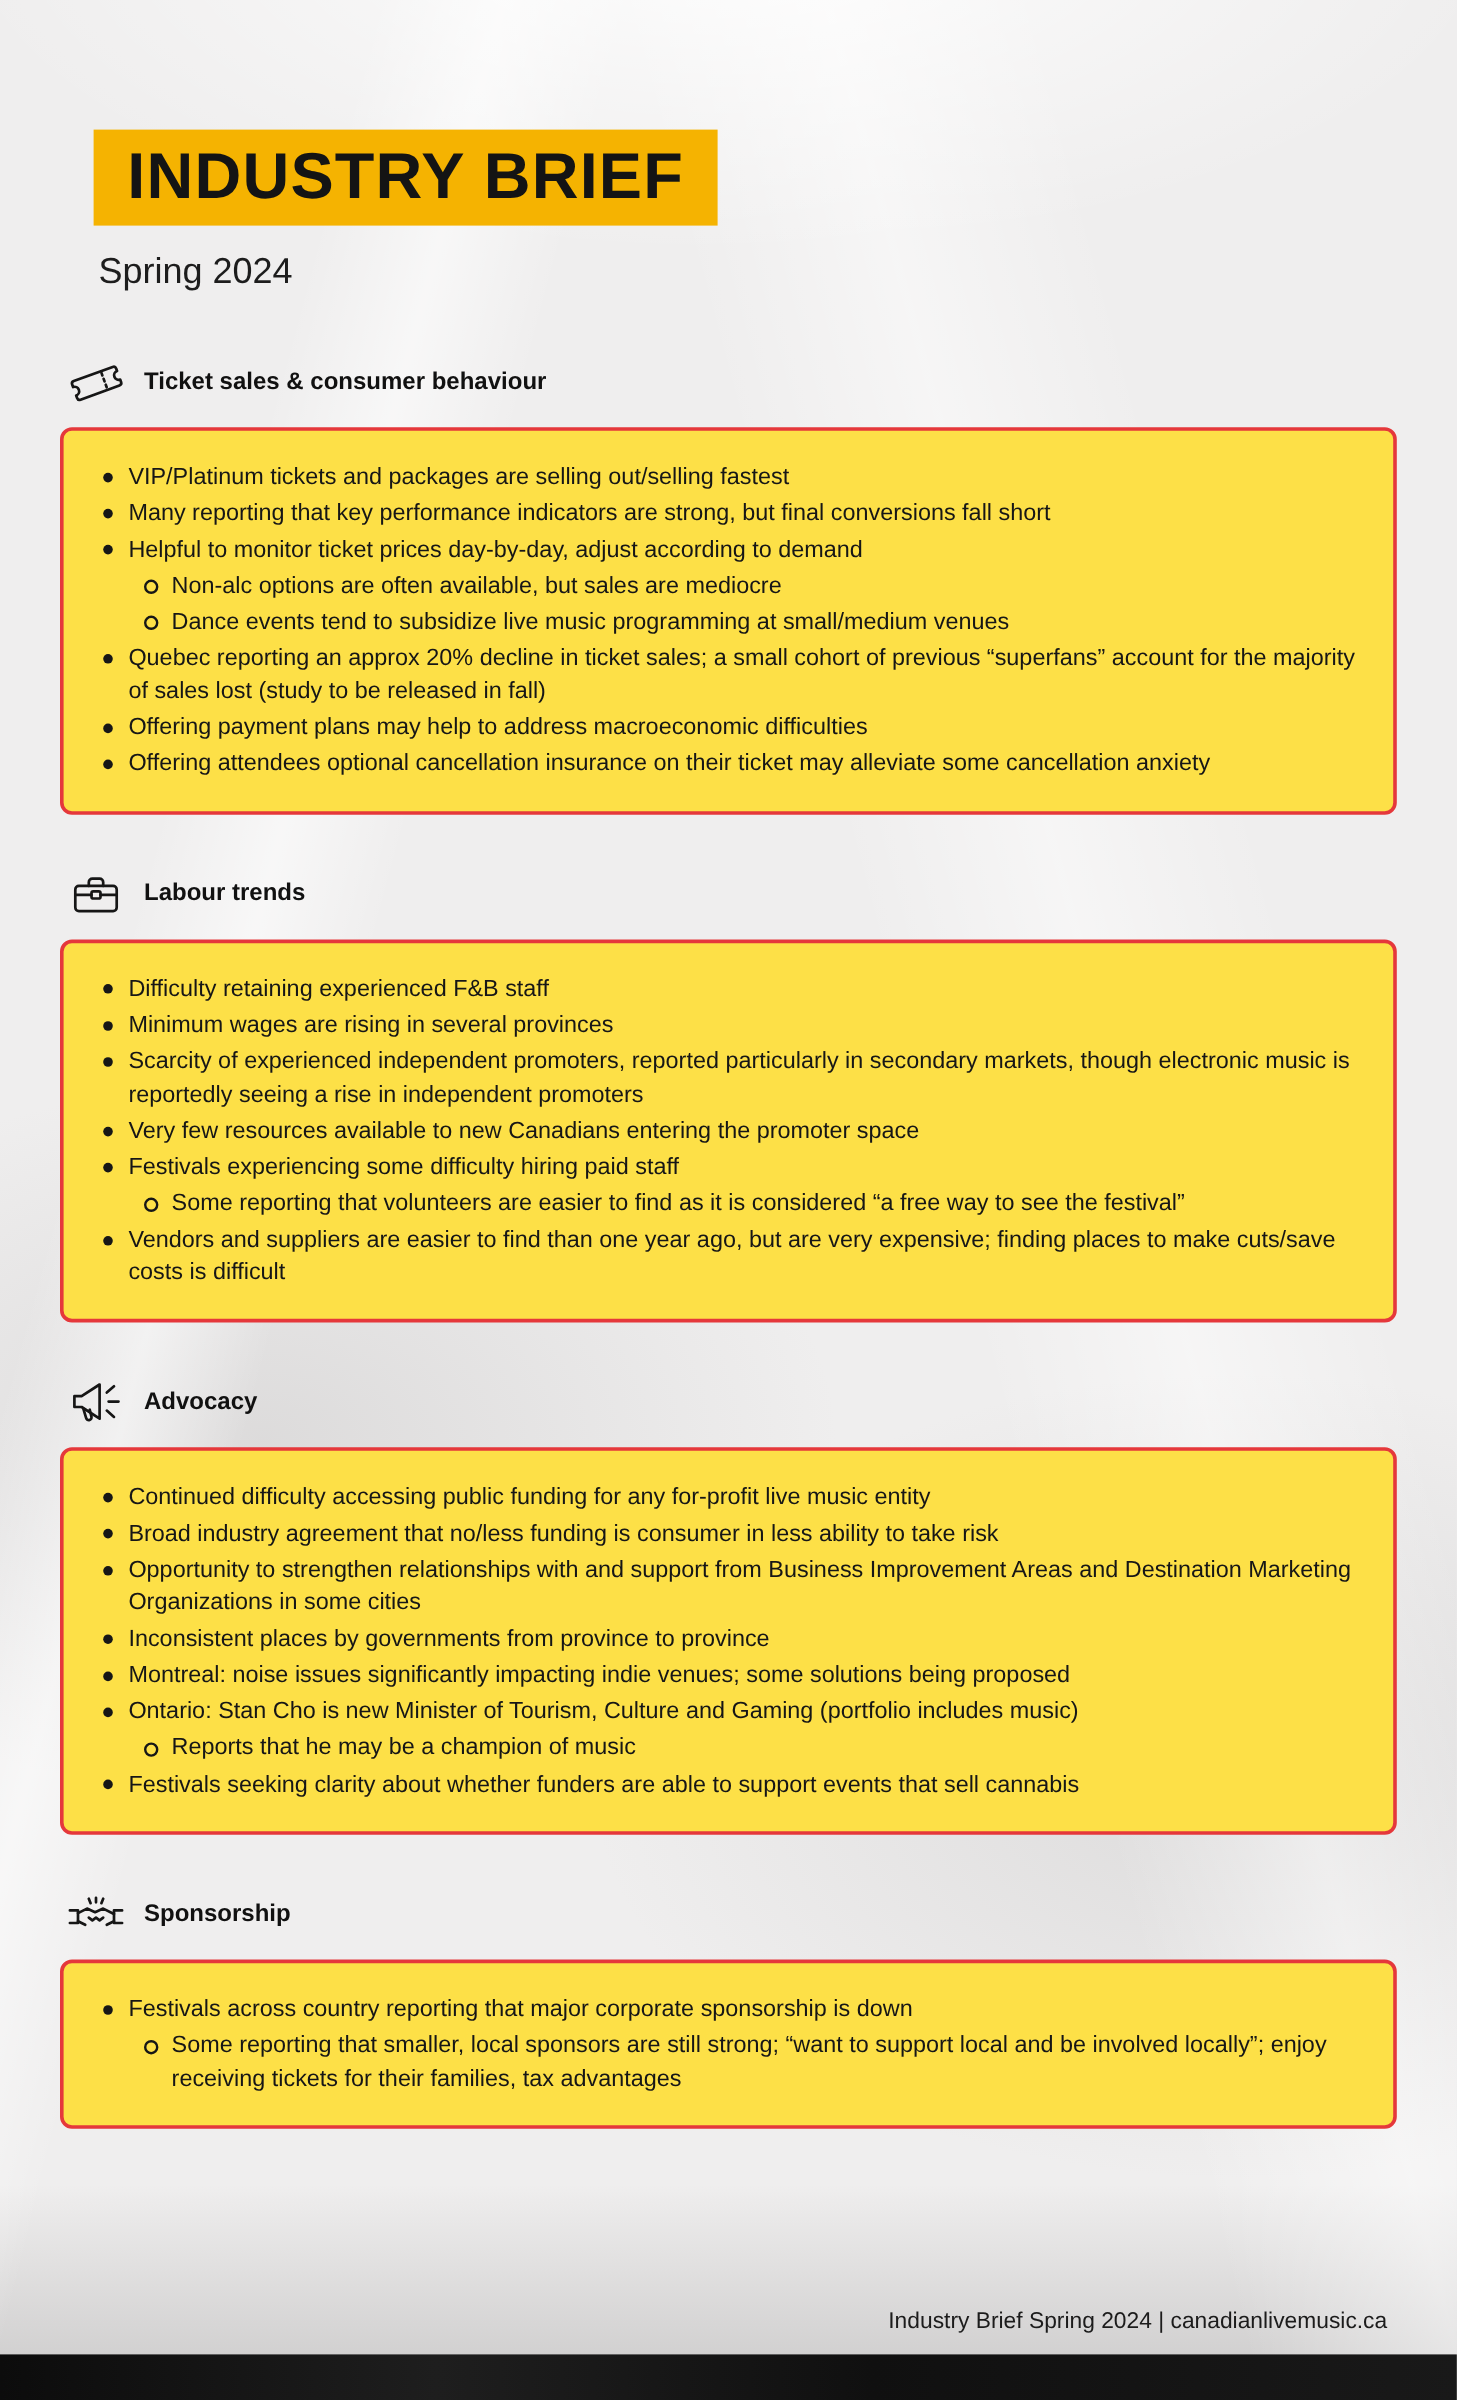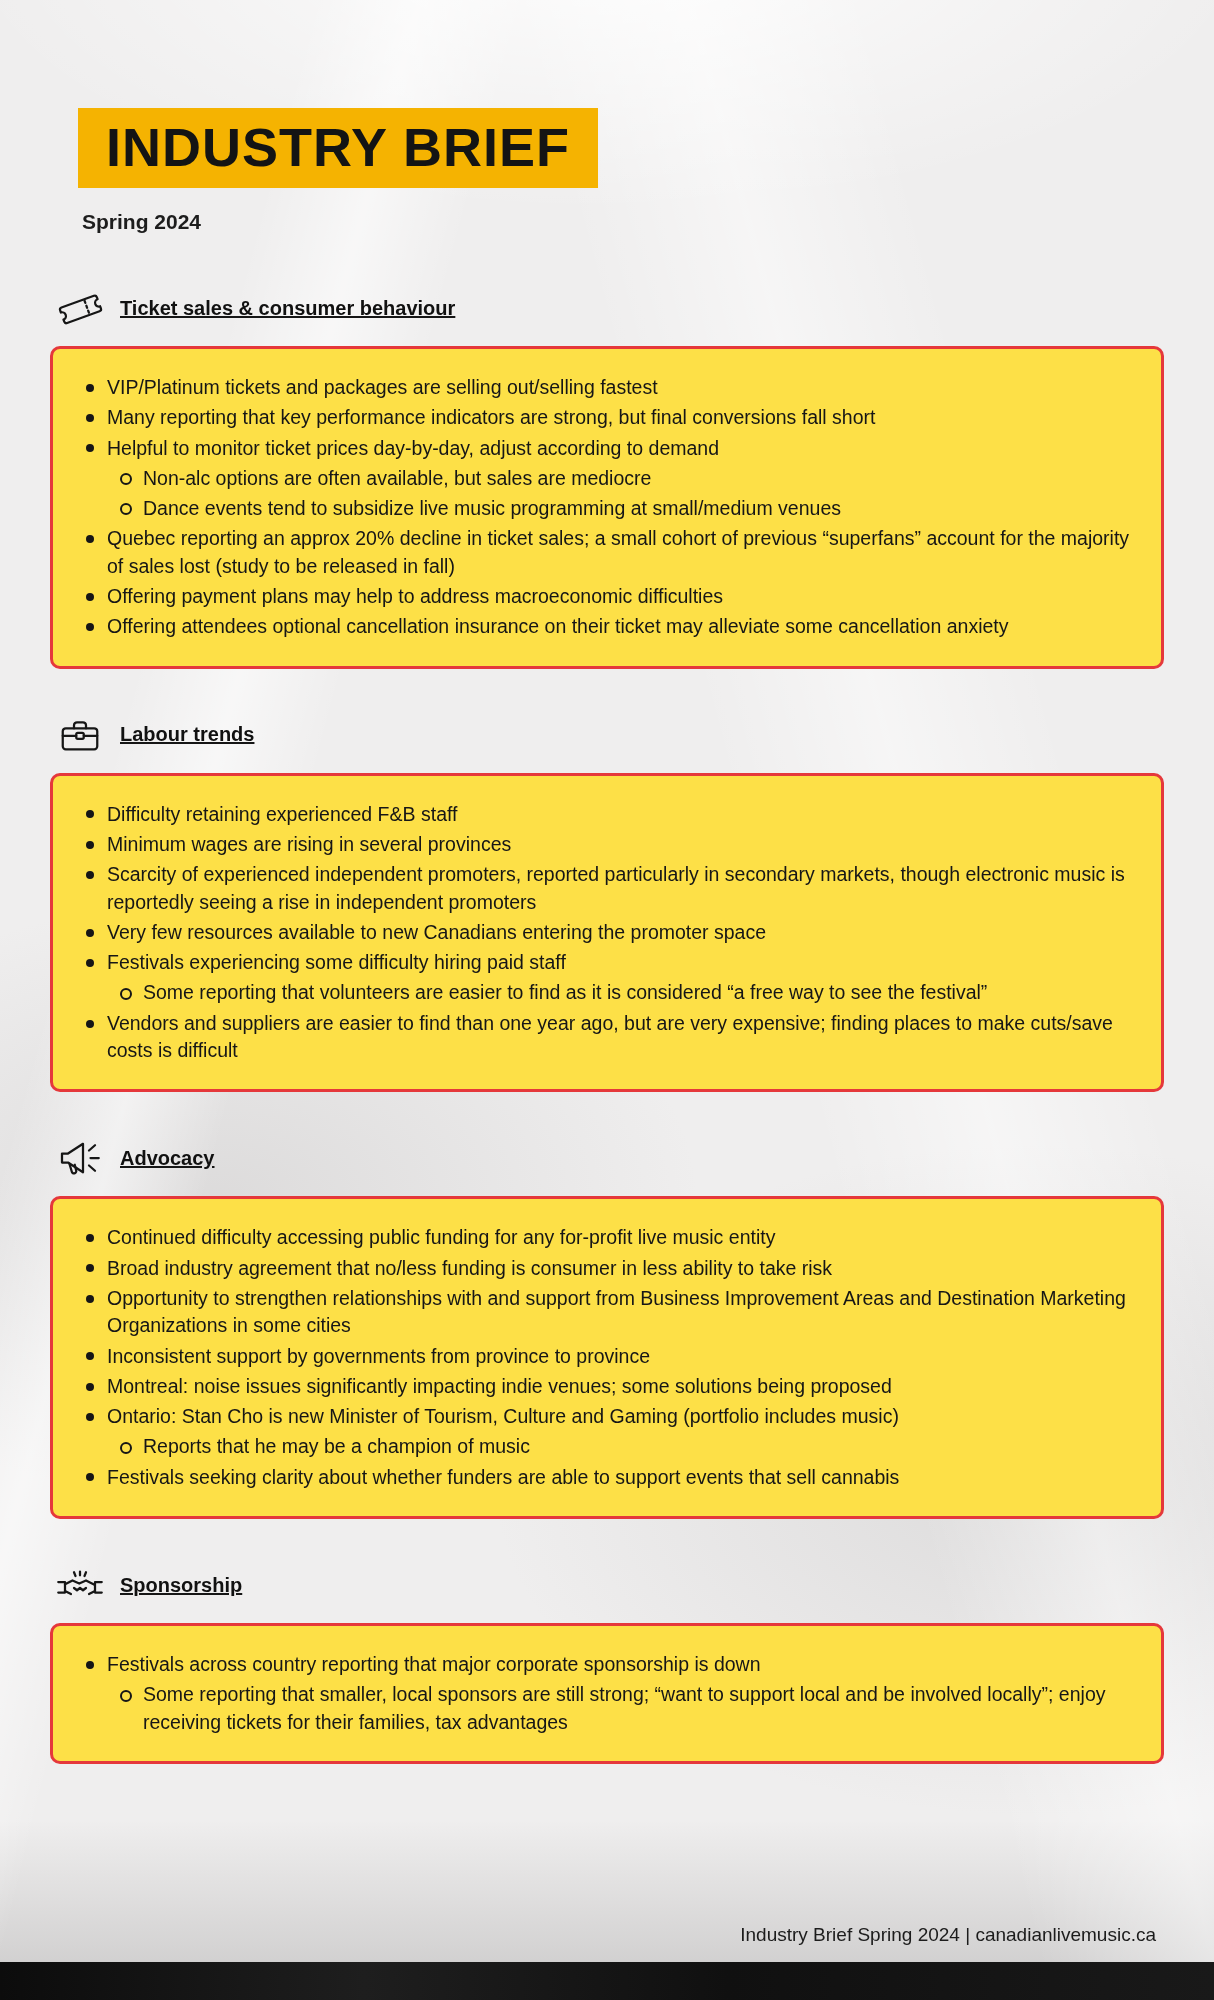--- a/index.html
+++ b/index.html
@@ -26,31 +26,30 @@
     color: #141414;
     font-size: 54px;
     font-weight: 800;
     letter-spacing: 1px;
     line-height: 1.0;
     padding: 12px 28px 14px;
     margin-left: 28px;
   }
   .subtitle {
     margin: 22px 0 0 32px;
-    font-size: 21px;
-    font-weight: 700;
+    font-size: 30px;
+    font-weight: 400;
     color: #1d1d1d;
   }
 
   .section-header {
     display: flex;
     align-items: center;
     gap: 16px;
     margin: 42px 0 14px 6px;
-    text-decoration: underline;
   }
   .section:first-child .section-header { margin-top: 50px; }
   .section-icon { width: 48px; height: 48px; display: inline-flex; flex: 0 0 auto; }
   .section-icon svg { width: 100%; height: 100%; }
   .section-title { font-size: 20px; font-weight: 700; color: #111; }
 
   .box {
     background: #fde047;
     border: 3px solid var(--border-red, #E5383B);
     border-radius: 10px;
@@ -166,21 +165,21 @@
               <path d="M44 22 l8 -7 M46 32 h11 M44 42 l8 7"></path>
             </svg>
           </span>
           <h2 class="section-title">Advocacy</h2>
         </div>
         <div class="box">
           <ul>
             <li class="lvl1">Continued difficulty accessing public funding for any for-profit live music entity</li>
             <li class="lvl1">Broad industry agreement that no/less funding is consumer in less ability to take risk</li>
             <li class="lvl1">Opportunity to strengthen relationships with and support from Business Improvement Areas and Destination Marketing Organizations in some cities</li>
-            <li class="lvl1">Inconsistent support by governments from province to province</li>
+            <li class="lvl1">Inconsistent places by governments from province to province</li>
             <li class="lvl1">Montreal: noise issues significantly impacting indie venues; some solutions being proposed</li>
             <li class="lvl1">Ontario: Stan Cho is new Minister of Tourism, Culture and Gaming (portfolio includes music)</li>
             <li class="lvl2">Reports that he may be a champion of music</li>
             <li class="lvl1">Festivals seeking clarity about whether funders are able to support events that sell cannabis</li>
           </ul>
         </div>
       </section>
       <section class="section">
         <div class="section-header">
           <span class="section-icon">

